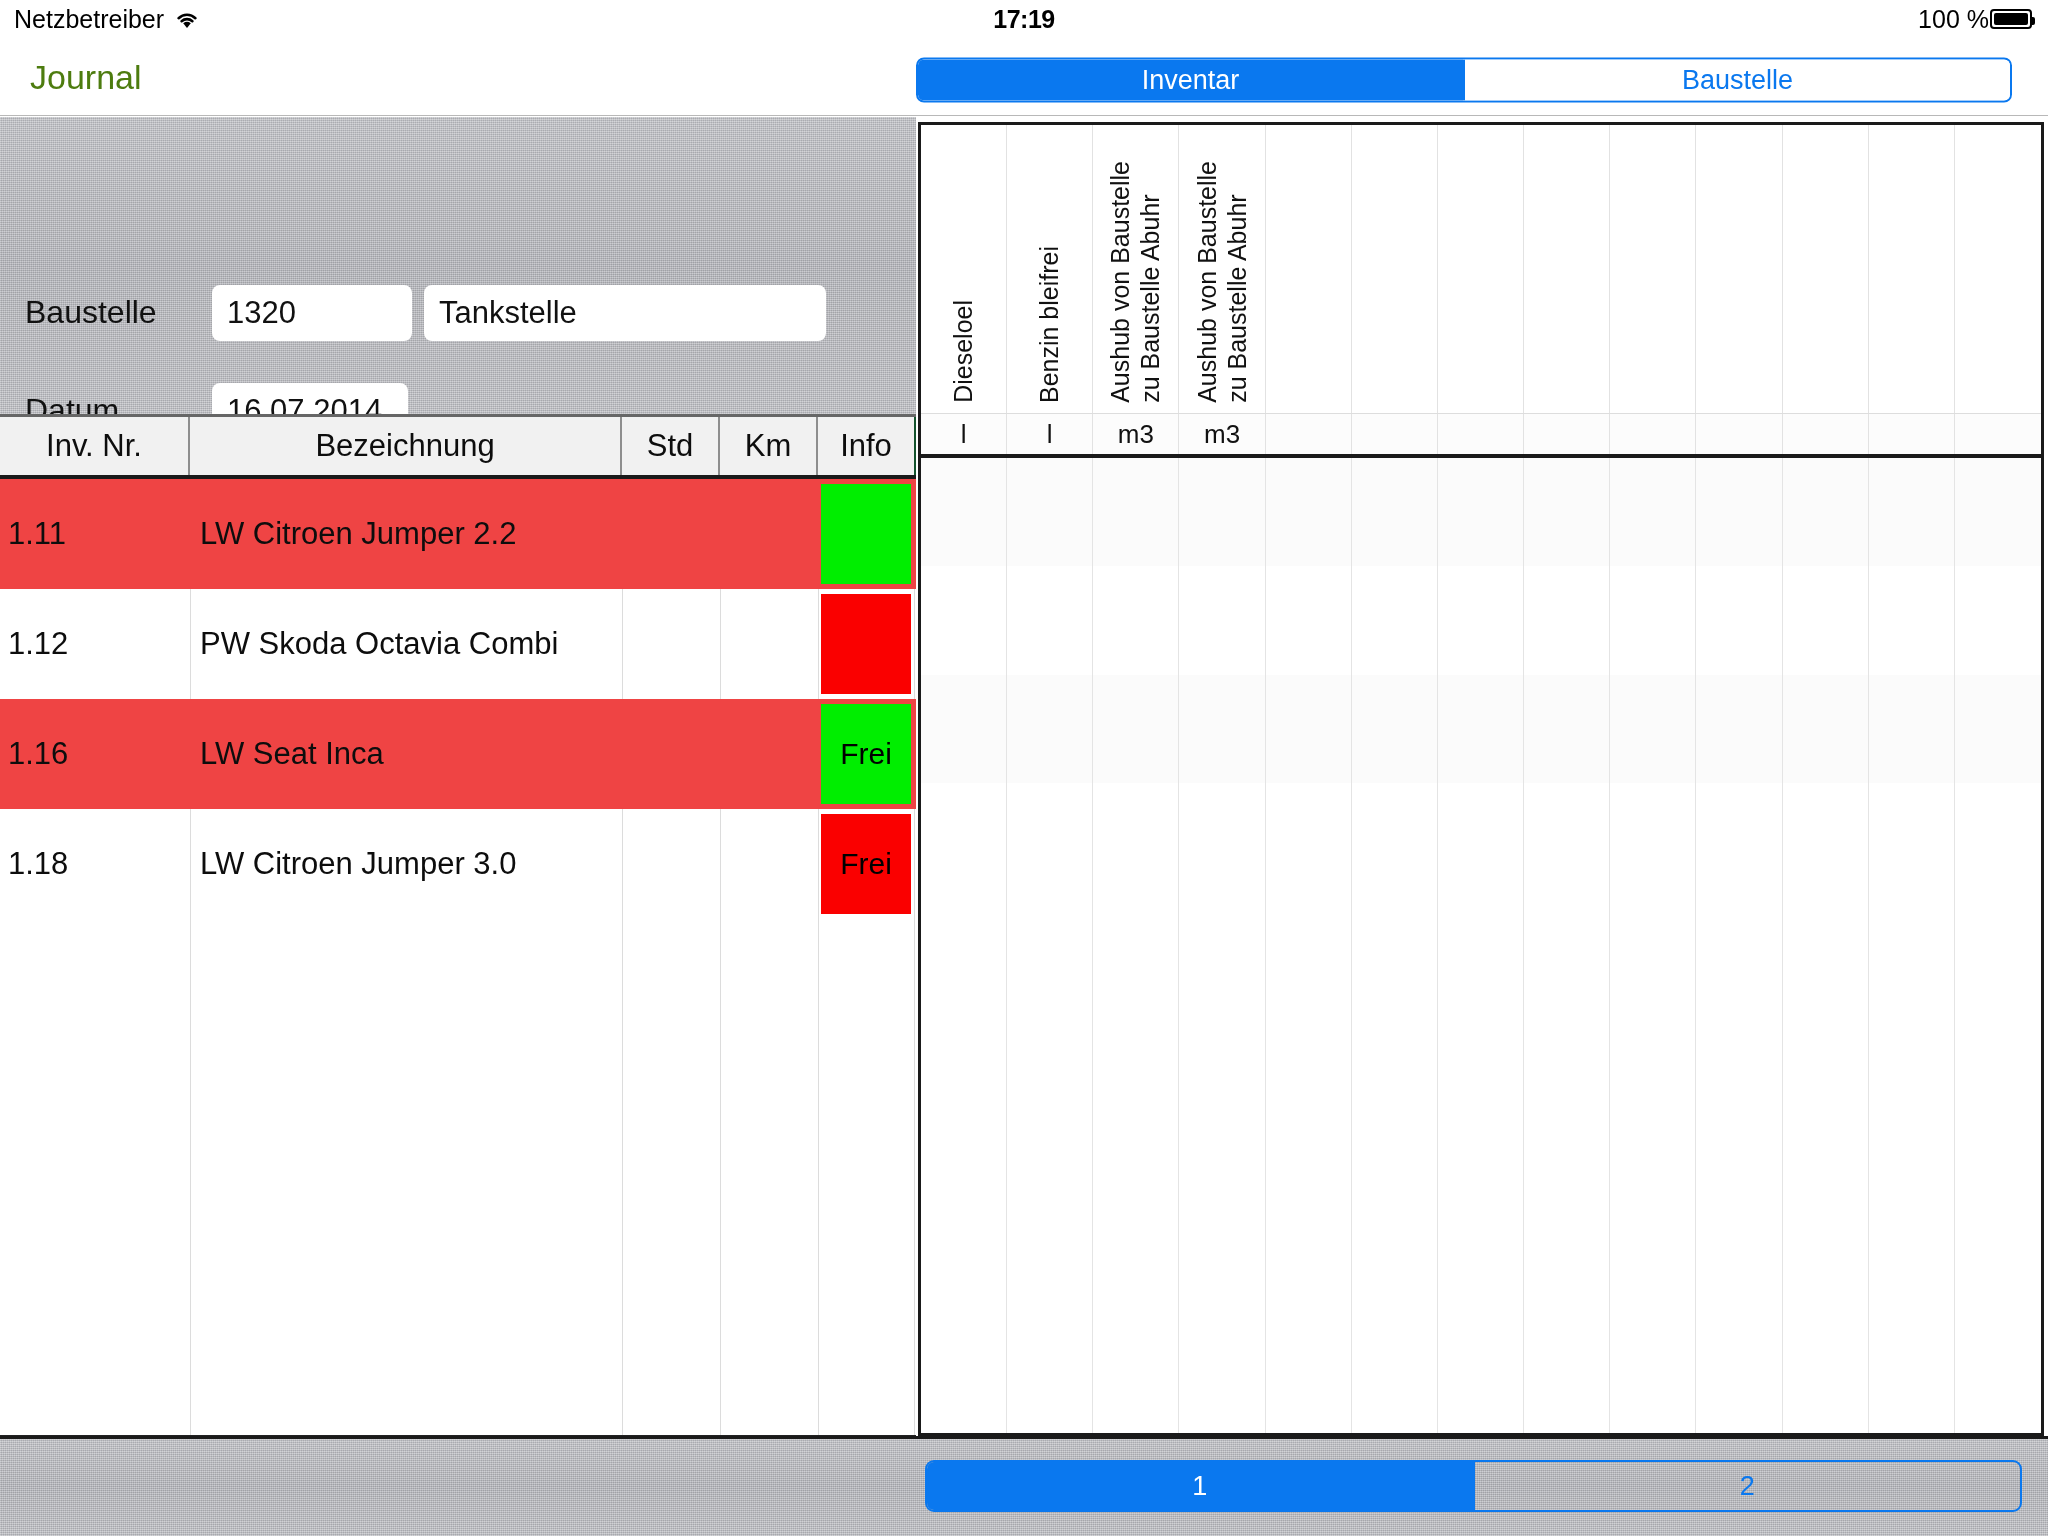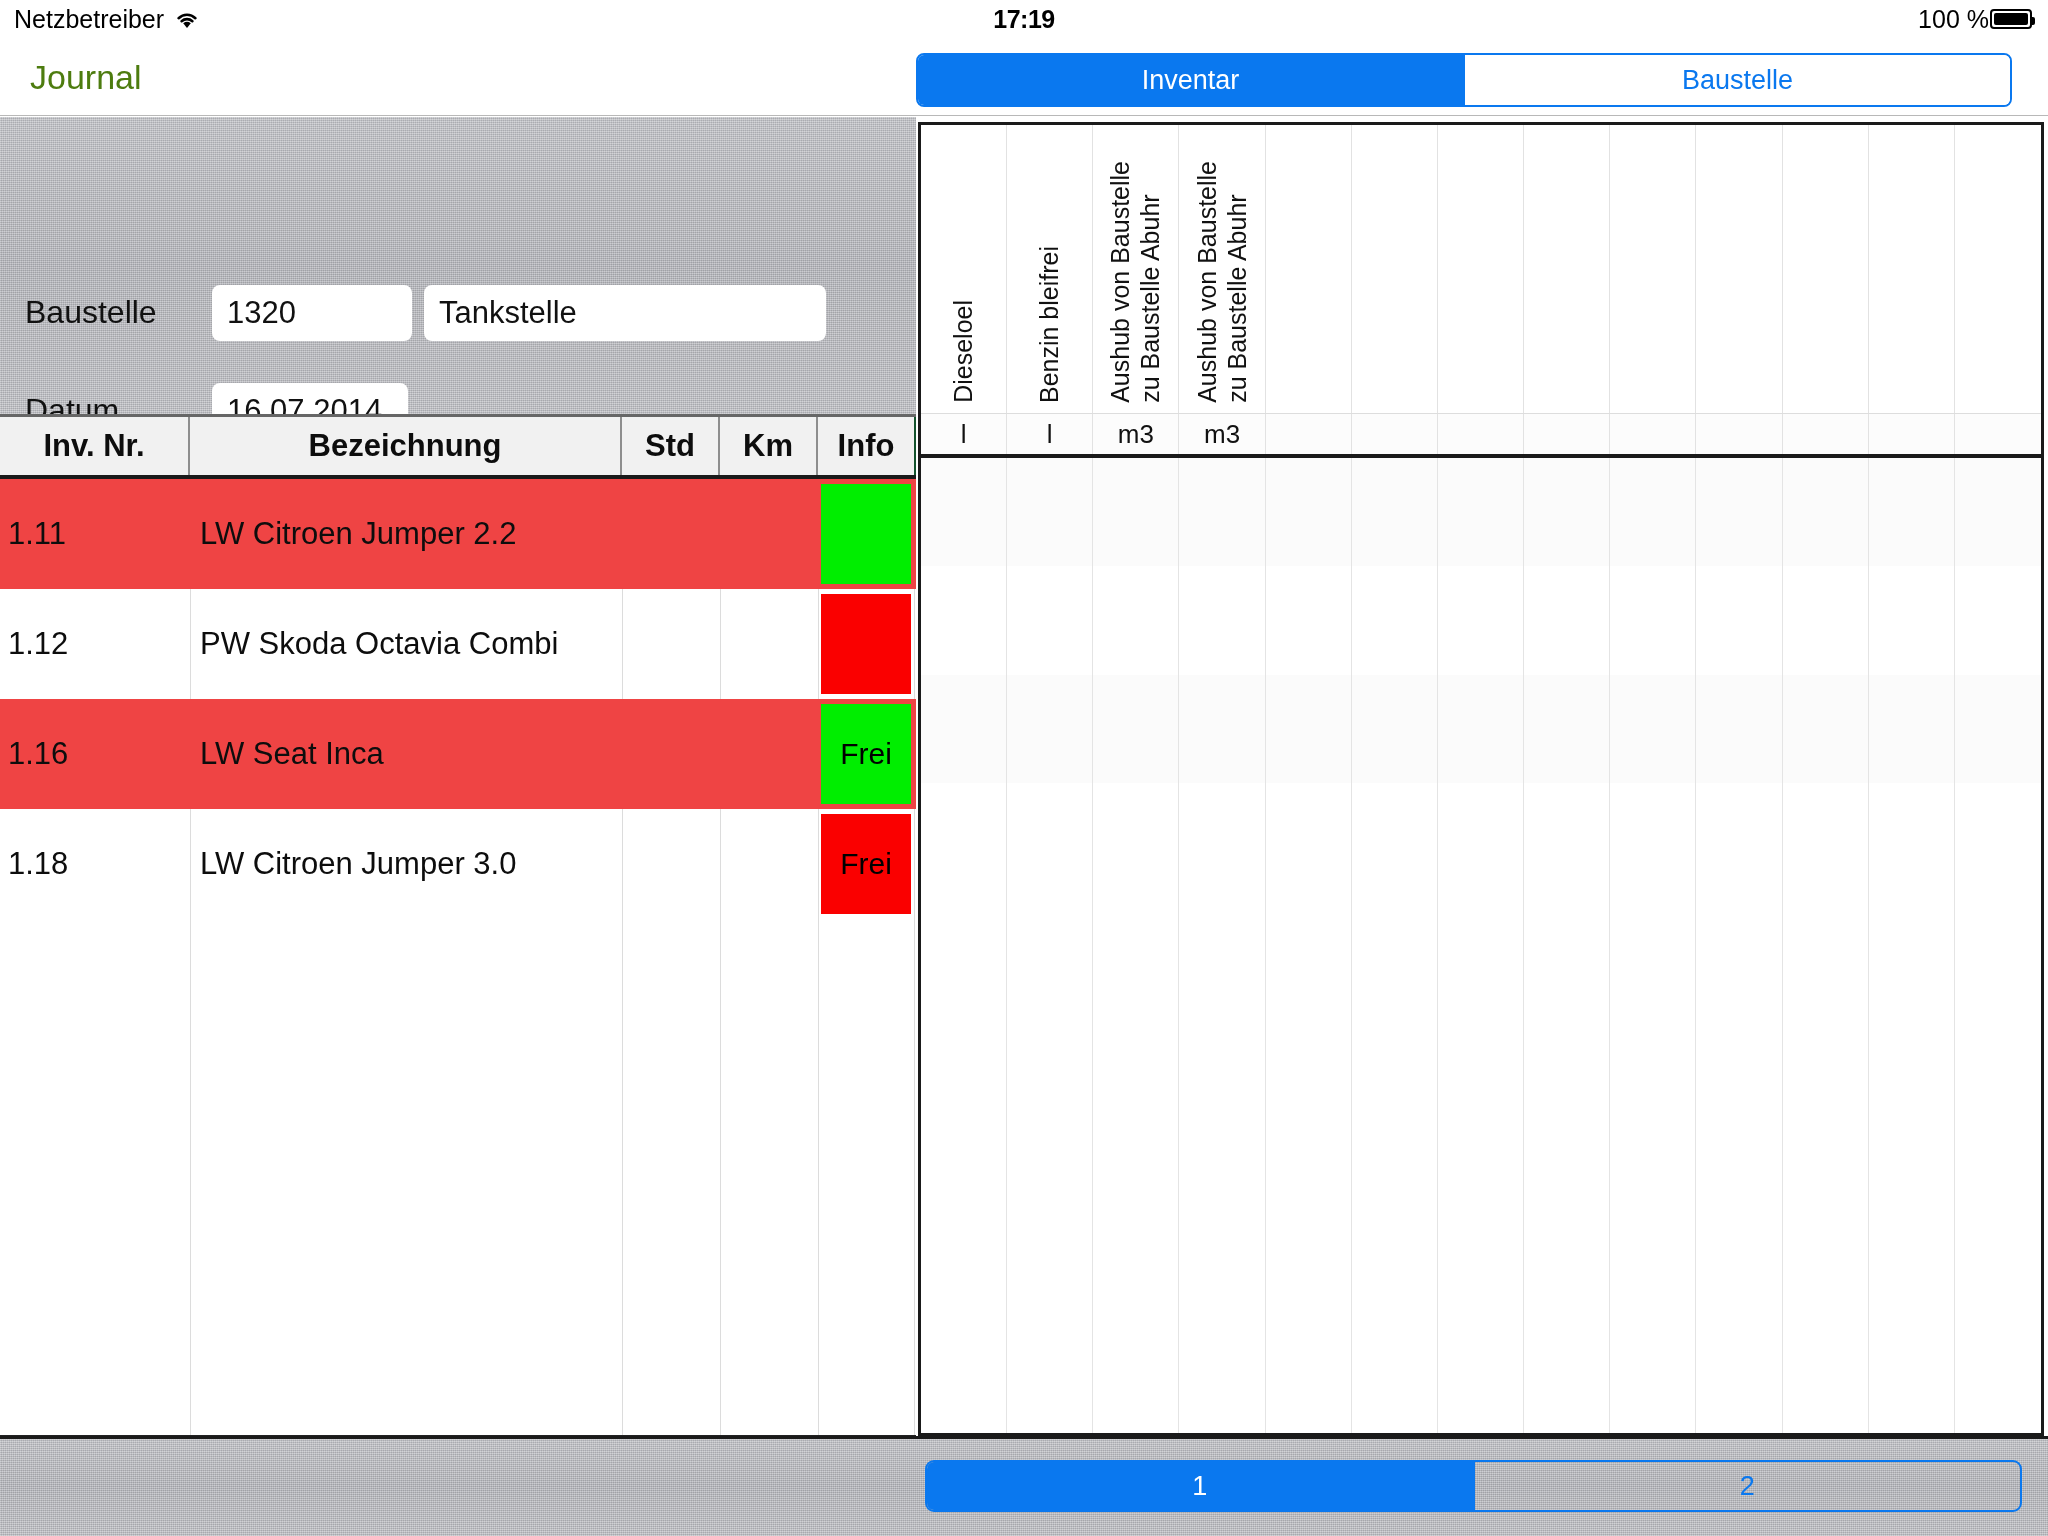--- a/index.html
+++ b/index.html
@@ -93,21 +93,21 @@
     transform: translateY(-50%);
     font-size: 34px;
     color: #4d7c0f;
   }
   #segmented-top {
     position: absolute;
     left: 916px; top: 55%;
     transform: translateY(-50%);
     width: 1718px;
     max-width: 1718px;
-    height: 54px;
+    height: 45px;
     display: flex;
     border: 2px solid #0a78ef;
     border-radius: 8px;
     overflow: hidden;
     box-sizing: border-box;
   }
   #segmented-top { left: 916px; width: 1096px; }
   .seg-btn {
     flex: 1;
     display: flex;
@@ -170,21 +170,20 @@
     border-top: 3px solid #666;
     border-bottom: 3px solid #222;
     box-sizing: border-box;
   }
   #left-header {
     display: flex;
     height: 62px;
     background: #14532d;
     border-bottom: 4px solid #1a1a1a;
     box-sizing: border-box;
-    font-weight: bold;
   }
   #left-header .th {
     display: flex;
     align-items: center;
     justify-content: center;
     font-size: 31px;
     color: #0d0d0d;
     border-right: 2px solid #8e8e8e;
     box-sizing: border-box;
     background: #f1f1f1;

